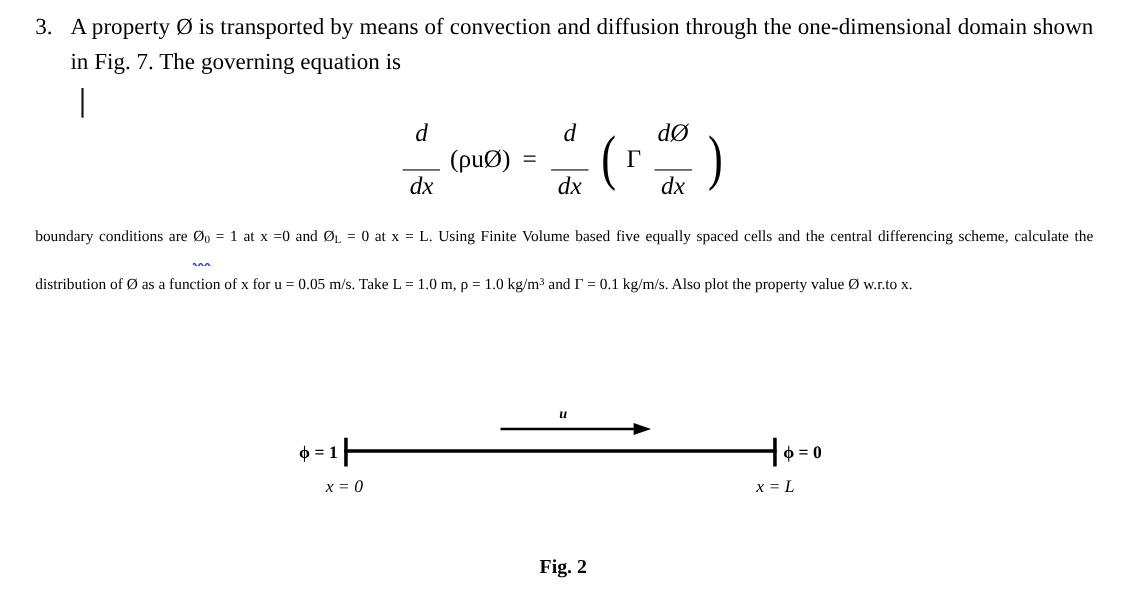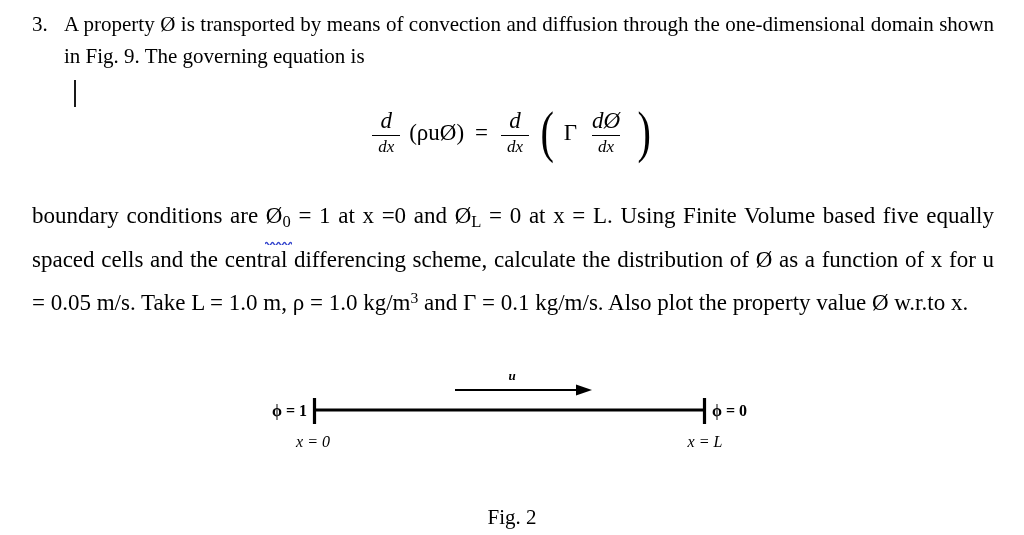--- a/index.html
+++ b/index.html
@@ -76,21 +76,22 @@
     line-height: 1.08;
     margin: 0 2px;
   }
   .frac .num {
     padding: 0 6px 1px 6px;
     font-size: 23px;
   }
   .frac .den {
     padding: 2px 6px 0 6px;
     border-top: 1.6px solid #000;
-    font-size: 17px;
+    font-size: 23px;
+    margin-top: 19px;
   }
   .eq-txt {
     font-size: 23px;
   }
   .eq-rom {
     font-style: normal;
     font-size: 23px;
   }
   .paren {
     font-size: 56px;
@@ -104,21 +105,21 @@
     font-size: 23px;
     padding: 0 4px;
   }
 
   
   .bodypara {
     position: absolute;
     left: 32px;
     top: 197px;
     width: 962px;
-    font-size: 23px;
+    font-size: 14px;
     line-height: 38px;
     text-align: justify;
   }
 
   .spellerr {
     position: relative;
     display: inline-block;
   }
   .spellerr .wavy {
     position: absolute;
@@ -142,32 +143,32 @@
     height: 110px;
   }
   .fig-svg { display: block; }
 
   .figcaption {
     position: absolute;
     left: 0;
     top: 505px;
     width: 1024px;
     text-align: center;
-    font-size: 21px;
-    font-weight: normal;
+    font-size: 18px;
+    font-weight: bold;
   }
 </style>
 </head>
 <body>
 
 <div class="question">
   <div class="q-row">
     <div class="q-number">3.</div>
     <div class="q-body">
-      <div class="para-just">A property Ø is transported by means of convection and diffusion through the one-dimensional domain shown in Fig. 9. The governing equation is</div>
+      <div class="para-just">A property Ø is transported by means of convection and diffusion through the one-dimensional domain shown in Fig. 7. The governing equation is</div>
     </div>
   </div>
 </div>
 
 <div class="caret"></div>
 
 <div class="equation">
   <span class="eq-inline">
     <span class="frac">
       <span class="num">d</span>

